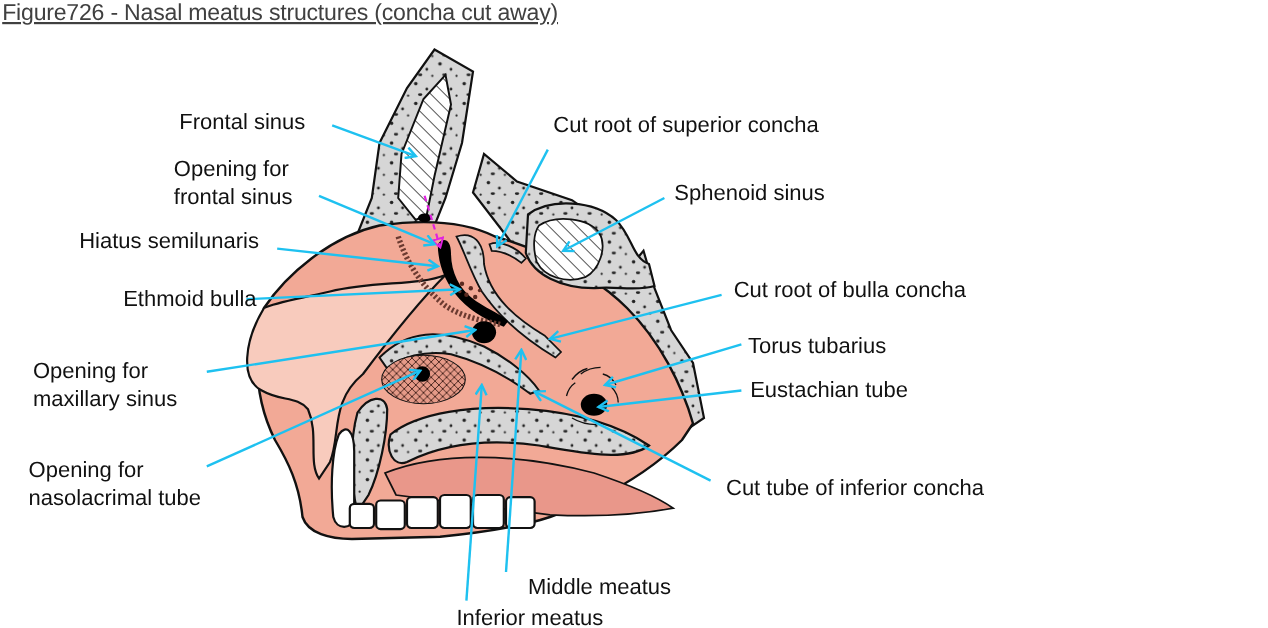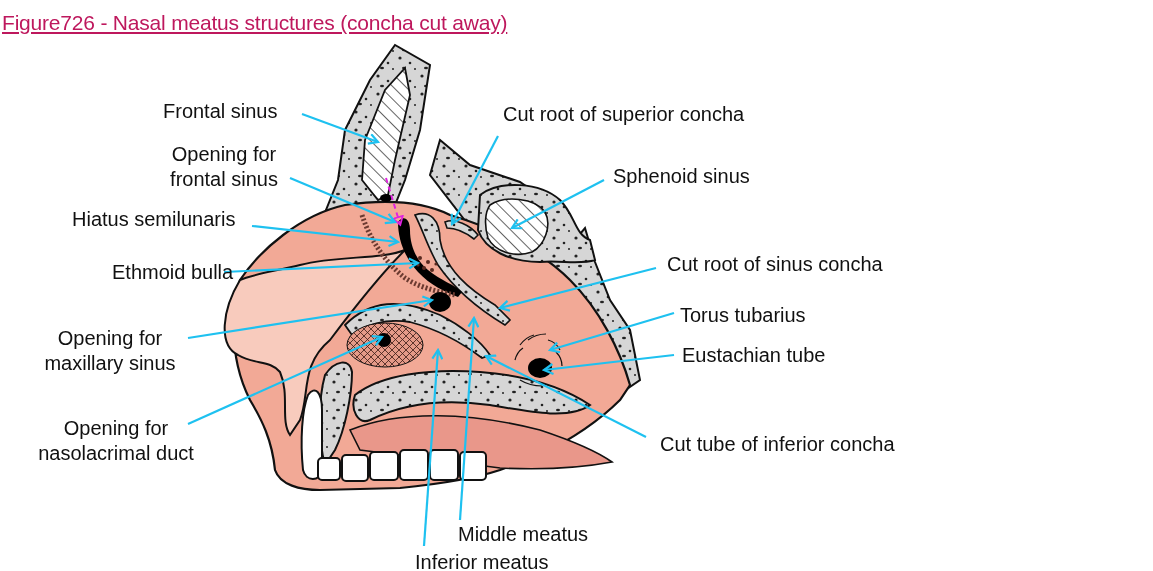--- a/index.html
+++ b/index.html
@@ -1,27 +1,27 @@
 <!DOCTYPE html>
 <html><head>
   <meta charset="utf-8">
   <style>
     html, body { margin: 0; padding: 0; background: #ffffff; }
     body { width: 1153px; height: 571px; position: relative; overflow: hidden; font-family: "Liberation Sans", sans-serif; }
     .title {
-      position: absolute; left: 2px; top: 11px;
-      font-size: 21px; color: #be185d; text-decoration: underline;
+      position: absolute; left: 2px; top: 0;
+      font-size: 21px; color: #404040; text-decoration: underline;
       white-space: nowrap; letter-spacing: -0.2px;
     }
     svg.diagram { position: absolute; left: 0; top: 0; }
     .lbl {
       position: absolute; font-size: 20px; color: #111; line-height: 25px;
       white-space: nowrap;
     }
-    .lbl.center { text-align: center; }
+    .lbl.center { }
   </style>
 </head>
 <body>
 
 <div class="title">Figure726 - Nasal meatus structures (concha cut away)</div>
 
 <svg class="diagram" width="1153" height="571" viewBox="0 0 1153 571">
   <defs>
     <pattern id="hatch" width="9" height="9" patternUnits="userSpaceOnUse" patternTransform="rotate(-45)">
       <rect width="9" height="9" fill="#ffffff"></rect>
@@ -138,22 +138,22 @@
   <div>frontal sinus</div>
 </div>
 <div class="lbl" style="left:72px; top:207px;">Hiatus semilunaris</div>
 <div class="lbl" style="left:84px; top:260px;margin-left:28px;">Ethmoid bulla</div>
 <div class="lbl center" style="left:30px; top:326px; width:160px;">
   <div>Opening for</div>
   <div>maxillary sinus</div>
 </div>
 <div class="lbl center" style="left:26px; top:416px; width:180px;">
   <div>Opening for</div>
-  <div>nasolacrimal duct</div>
+  <div>nasolacrimal tube</div>
 </div>
 <div class="lbl" style="left:503px; top:102px;">Cut root of superior concha</div>
 <div class="lbl" style="left:613px; top:164px;">Sphenoid sinus</div>
-<div class="lbl" style="left:667px; top:252px;">Cut root of sinus concha</div>
+<div class="lbl" style="left:667px; top:252px;">Cut root of bulla concha</div>
 <div class="lbl" style="left:680px; top:303px;">Torus tubarius</div>
 <div class="lbl" style="left:682px; top:343px;">Eustachian tube</div>
 <div class="lbl" style="left:660px; top:432px;">Cut tube of inferior concha</div>
-<div class="lbl" style="left:458px; top:522px;">Middle meatus</div>
+<div class="lbl" style="left:480px; top:522px;">Middle meatus</div>
 <div class="lbl" style="left:415px; top:550px;">Inferior meatus</div>
 
 </body></html>

